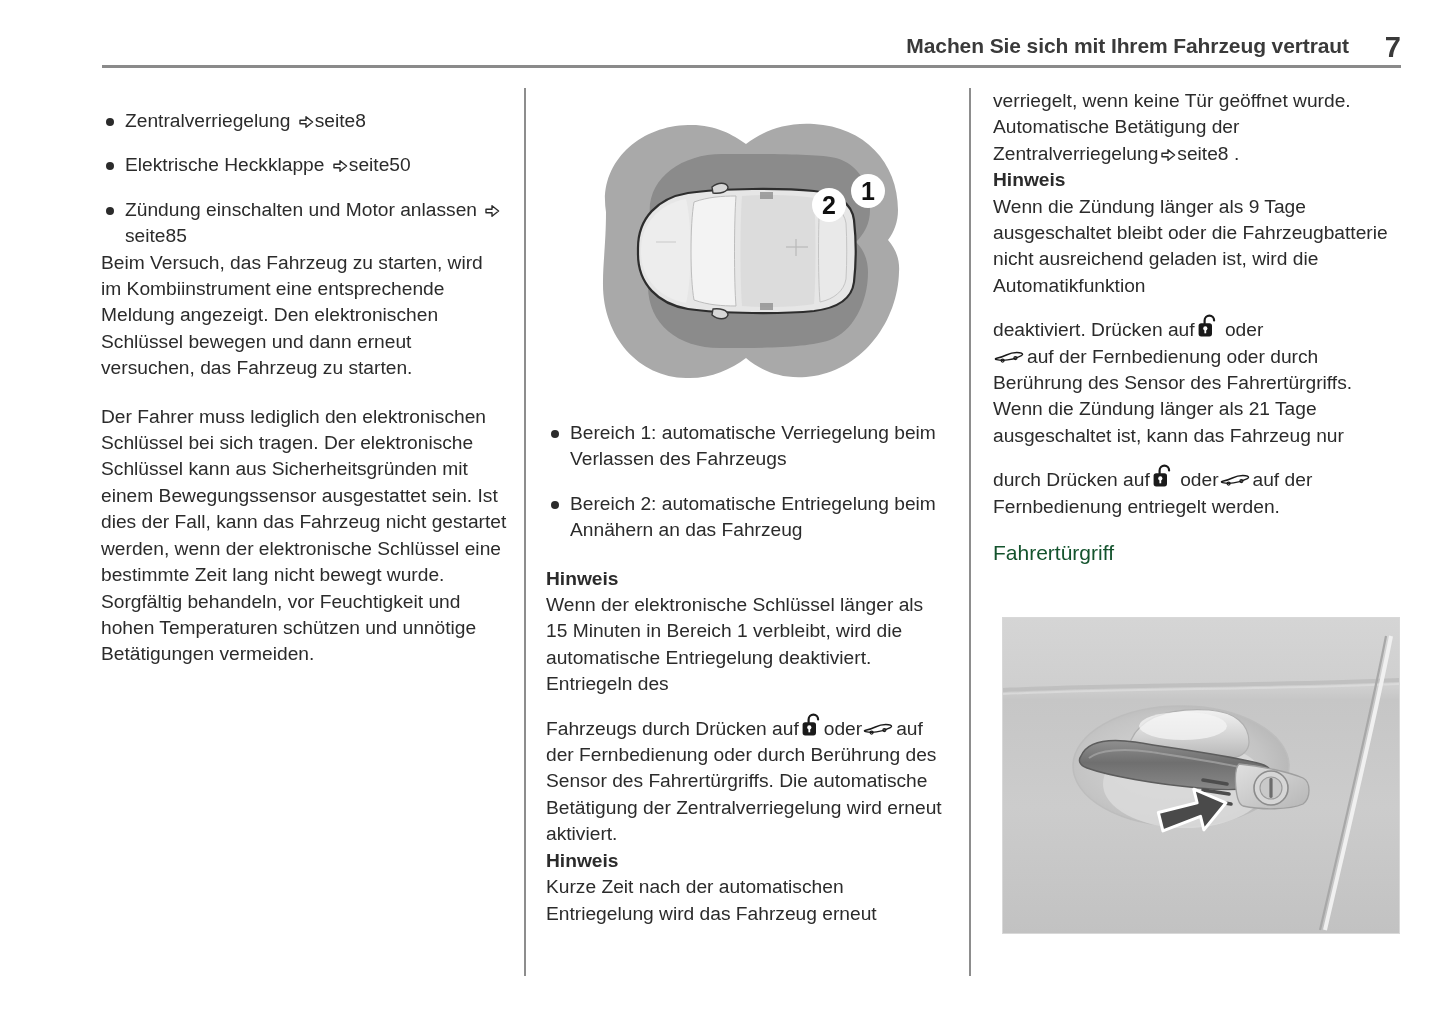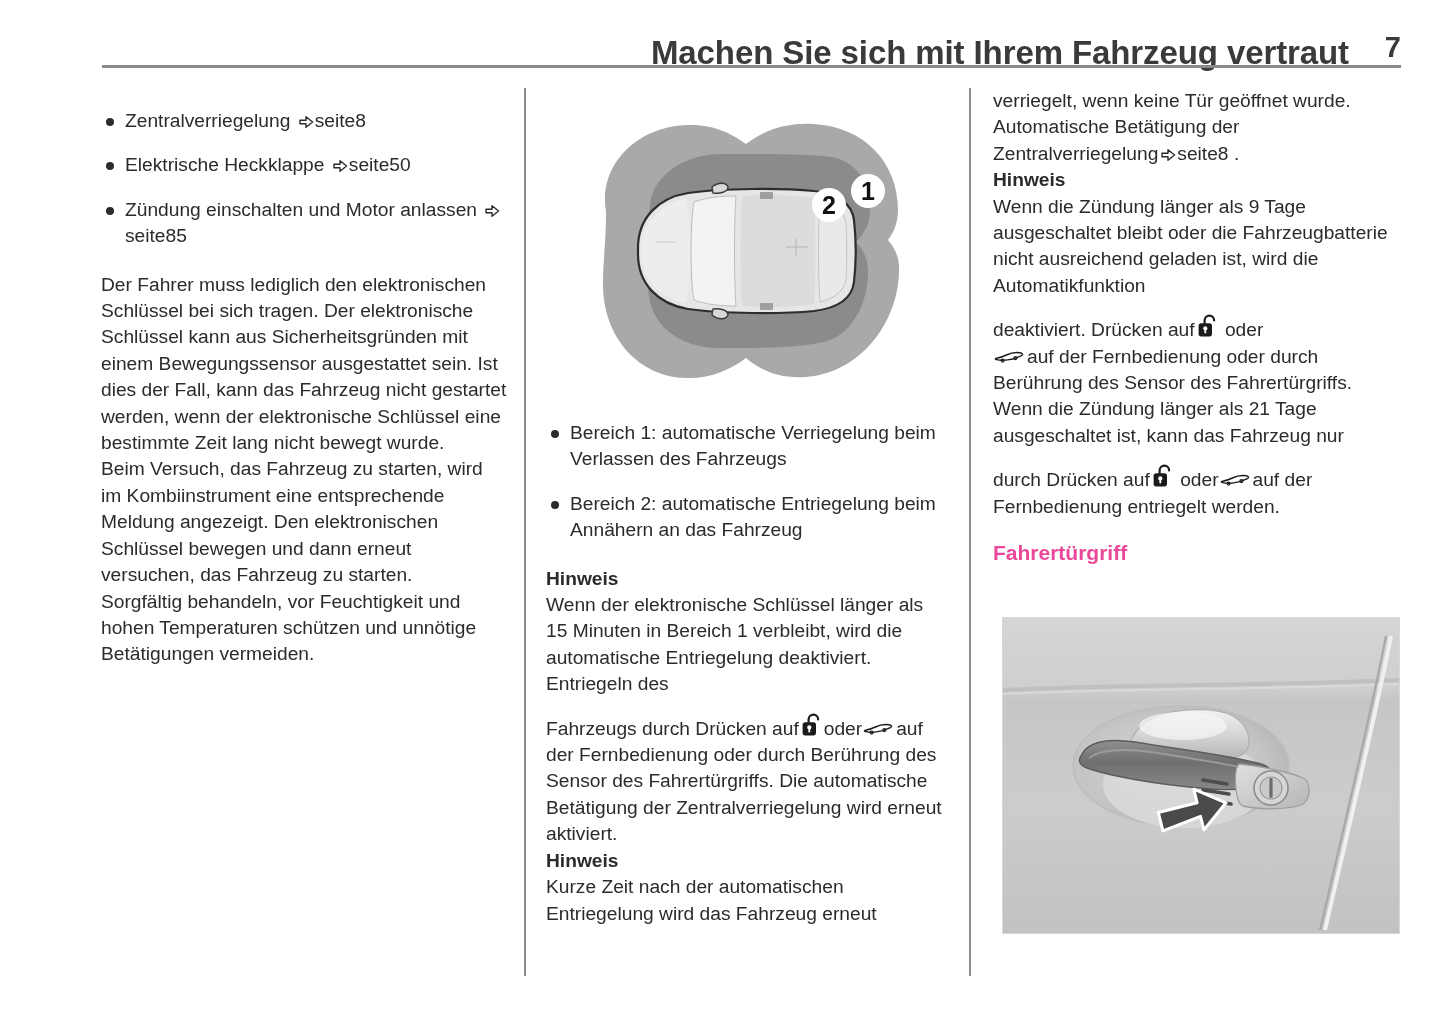--- a/index.html
+++ b/index.html
@@ -27,21 +27,21 @@
     position: absolute;
     left: 102px;
     top: 34px;
     width: 1299px;
     height: 40px;
   }
   .header-title {
     position: absolute;
     right: 52px;
     top: 0;
-    font-size: 33px;
+    font-size: 21px;
     font-weight: bold;
     color: #3a3a3a;
     letter-spacing: -0.1px;
     white-space: nowrap;
   }
   .header-pageno {
     position: absolute;
     right: 0;
     top: -3px;
     font-size: 29px;
@@ -167,24 +167,24 @@
     height: 317px;
     border: 1px solid #d8d8d8;
     box-sizing: border-box;
     overflow: hidden;
     background: #cfcfcf;
   }
   .figure-handle svg { display: block; }
 
   .section-heading {
     font-size: 21px;
-    font-weight: bold;
+    font-weight: normal;
     margin: 0;
     padding: 0;
-    color: #ec4899;
+    color: #14532d;
   }
 </style>
 </head>
 <body>
 
 <div class="page">
 
   <div class="header">
     <div class="header-title">Machen Sie sich mit Ihrem Fahrzeug vertraut</div>
     <div class="header-pageno">7</div>
@@ -217,22 +217,22 @@
       <li>
         <span>Zündung einschalten und Motor anlassen</span>
         <span class="xref-arrow">
           <svg width="15" height="14" viewBox="0 0 15 14">
               <path d="M1 5.2 L7 5.2 L7 1.8 L13.6 7 L7 12.2 L7 8.8 L1 8.8 Z" fill="none" stroke="#2b2b2b" stroke-width="1.4" stroke-linejoin="round"></path>
             </svg>
         </span><span>seite85</span>
       </li>
     </ul>
 
+    <p class="para">Beim Versuch, das Fahrzeug zu starten, wird im Kombiinstrument eine entsprechende Meldung angezeigt. Den elektronischen Schlüssel bewegen und dann erneut versuchen, das Fahrzeug zu starten.</p>
     <p class="para gap-before">Der Fahrer muss lediglich den elektronischen Schlüssel bei sich tragen. Der elektronische Schlüssel kann aus Sicherheitsgründen mit einem Bewegungssensor ausgestattet sein. Ist dies der Fall, kann das Fahrzeug nicht gestartet werden, wenn der elektronische Schlüssel eine bestimmte Zeit lang nicht bewegt wurde.</p>
-    <p class="para">Beim Versuch, das Fahrzeug zu starten, wird im Kombiinstrument eine entsprechende Meldung angezeigt. Den elektronischen Schlüssel bewegen und dann erneut versuchen, das Fahrzeug zu starten.</p>
     <p class="para">Sorgfältig behandeln, vor Feuchtigkeit und hohen Temperaturen schützen und unnötige Betätigungen vermeiden.</p>
   </div>
 
   <div class="figure-zones">
     <svg width="400" height="318" viewBox="0 0 400 318">
 
       <path d="M60,120
                C52,72 92,34 142,33
                C168,32 186,42 200,52
                C216,40 238,30 268,32

